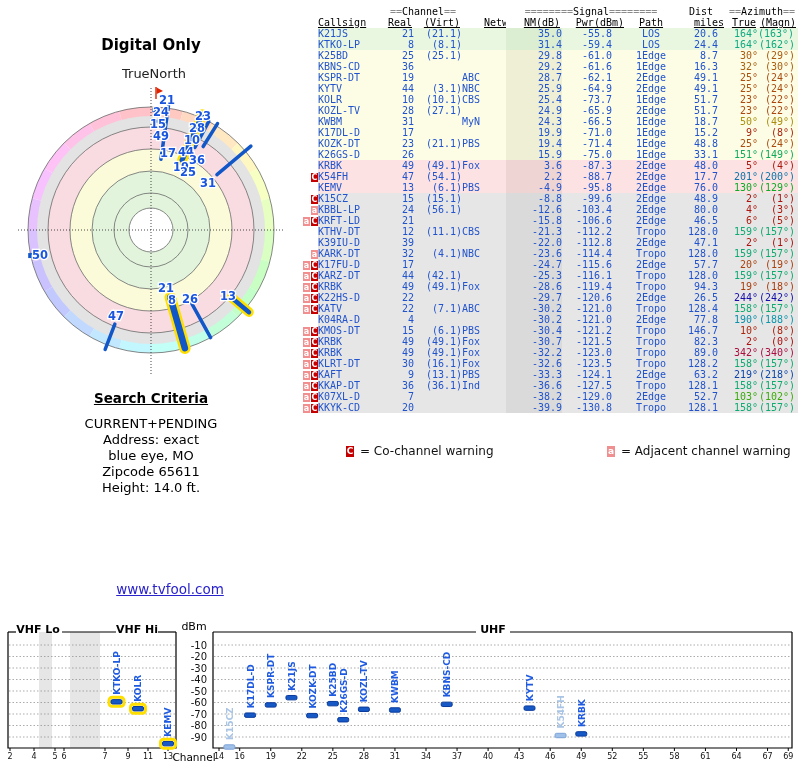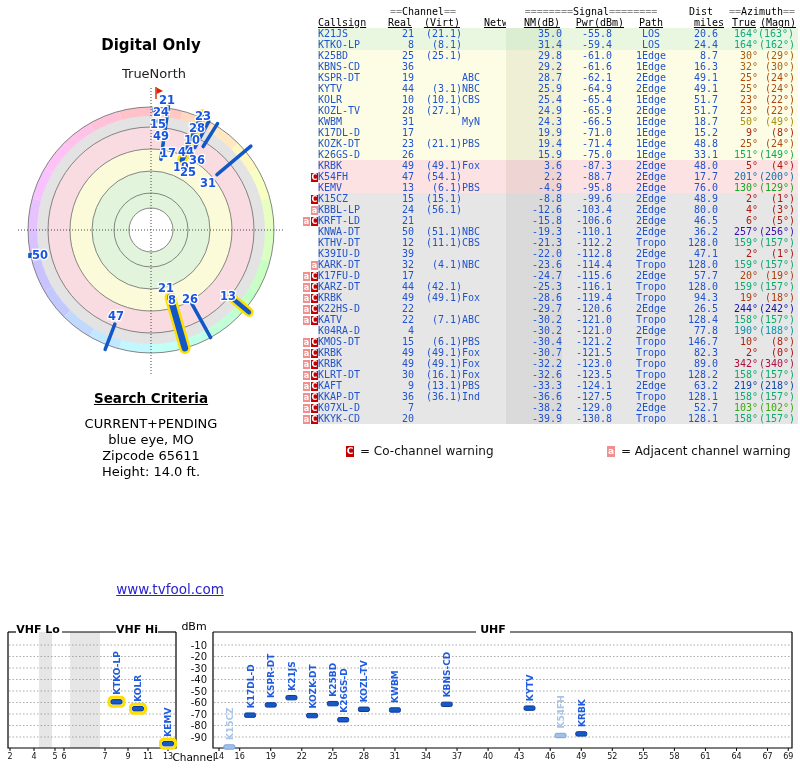--- a/index.html
+++ b/index.html
@@ -125,20 +125,21 @@
         <text x="172" y="224" text-anchor="middle" font-size="11.5px" font-weight="bold" fill="#1a56dd" stroke="#ffffff" stroke-width="2.5" paint-order="stroke">8</text>
         <text x="190" y="223" text-anchor="middle" font-size="11.5px" font-weight="bold" fill="#1a56dd" stroke="#ffffff" stroke-width="2.5" paint-order="stroke">26</text>
         <text x="228" y="220" text-anchor="middle" font-size="11.5px" font-weight="bold" fill="#1a56dd" stroke="#ffffff" stroke-width="2.5" paint-order="stroke">13</text>
       </svg>
   </div>
 
   <div class="abs search-block">
     <div class="search-heading">Search Criteria</div>
     <div id="search-lines">
         <div>CURRENT+PENDING</div>
+        <div>Address: exact</div>
         <div>blue eye, MO</div>
         <div>Zipcode 65611</div>
         <div>Height: 14.0 ft.</div>
       </div>
   </div>
 
 
   <div class="abs site-link">
     <a href="#">www.tvfool.com</a>
   </div>
@@ -259,21 +260,21 @@
           <td class="c-az" style="color: rgb(170, 79, 14);">25°</td>
           <td class="c-az" style="color: rgb(170, 76, 14); padding-right: 3px;">(24°)</td>
         </tr>
         <tr class="row-y">
           <td class="c-warn"></td>
           <td class="c-call">KOLR</td>
           <td class="c-num">10</td>
           <td class="c-num">(10.1)</td>
           <td class="c-net">CBS</td>
           <td class="c-num shade">25.4</td>
-          <td class="c-num" style="padding-right: 14px;">-65.4</td>
+          <td class="c-num" style="padding-right: 14px;">-73.7</td>
           <td class="c-path">1Edge</td>
           <td class="c-num" style="padding-right: 8px;">51.7</td>
           <td class="c-az" style="color: rgb(170, 74, 14);">23°</td>
           <td class="c-az" style="color: rgb(170, 71, 14); padding-right: 3px;">(22°)</td>
         </tr>
         <tr class="row-y">
           <td class="c-warn"></td>
           <td class="c-call">KOZL-TV</td>
           <td class="c-num">28</td>
           <td class="c-num">(27.1)</td>
@@ -407,33 +408,20 @@
           <td class="c-call">KRFT-LD</td>
           <td class="c-num">21</td>
           <td class="c-num"></td>
           <td class="c-net"></td>
           <td class="c-num shade">-15.8</td>
           <td class="c-num" style="padding-right: 14px;">-106.6</td>
           <td class="c-path">2Edge</td>
           <td class="c-num" style="padding-right: 8px;">46.5</td>
           <td class="c-az" style="color: rgb(170, 29, 14);">6°</td>
           <td class="c-az" style="color: rgb(170, 27, 14); padding-right: 3px;">(5°)</td>
-        </tr>
-        <tr class="row-e">
-          <td class="c-warn"></td>
-          <td class="c-call">KNWA-DT</td>
-          <td class="c-num">50</td>
-          <td class="c-num">(51.1)</td>
-          <td class="c-net">NBC</td>
-          <td class="c-num shade">-19.3</td>
-          <td class="c-num" style="padding-right: 14px;">-110.1</td>
-          <td class="c-path">2Edge</td>
-          <td class="c-num" style="padding-right: 8px;">36.2</td>
-          <td class="c-az" style="color: rgb(58, 14, 170);">257°</td>
-          <td class="c-az" style="color: rgb(55, 14, 170); padding-right: 3px;">(256°)</td>
         </tr>
         <tr class="row-e">
           <td class="c-warn"></td>
           <td class="c-call">KTHV-DT</td>
           <td class="c-num">12</td>
           <td class="c-num">(11.1)</td>
           <td class="c-net">CBS</td>
           <td class="c-num shade">-21.3</td>
           <td class="c-num" style="padding-right: 14px;">-112.2</td>
           <td class="c-path">Tropo</td>

